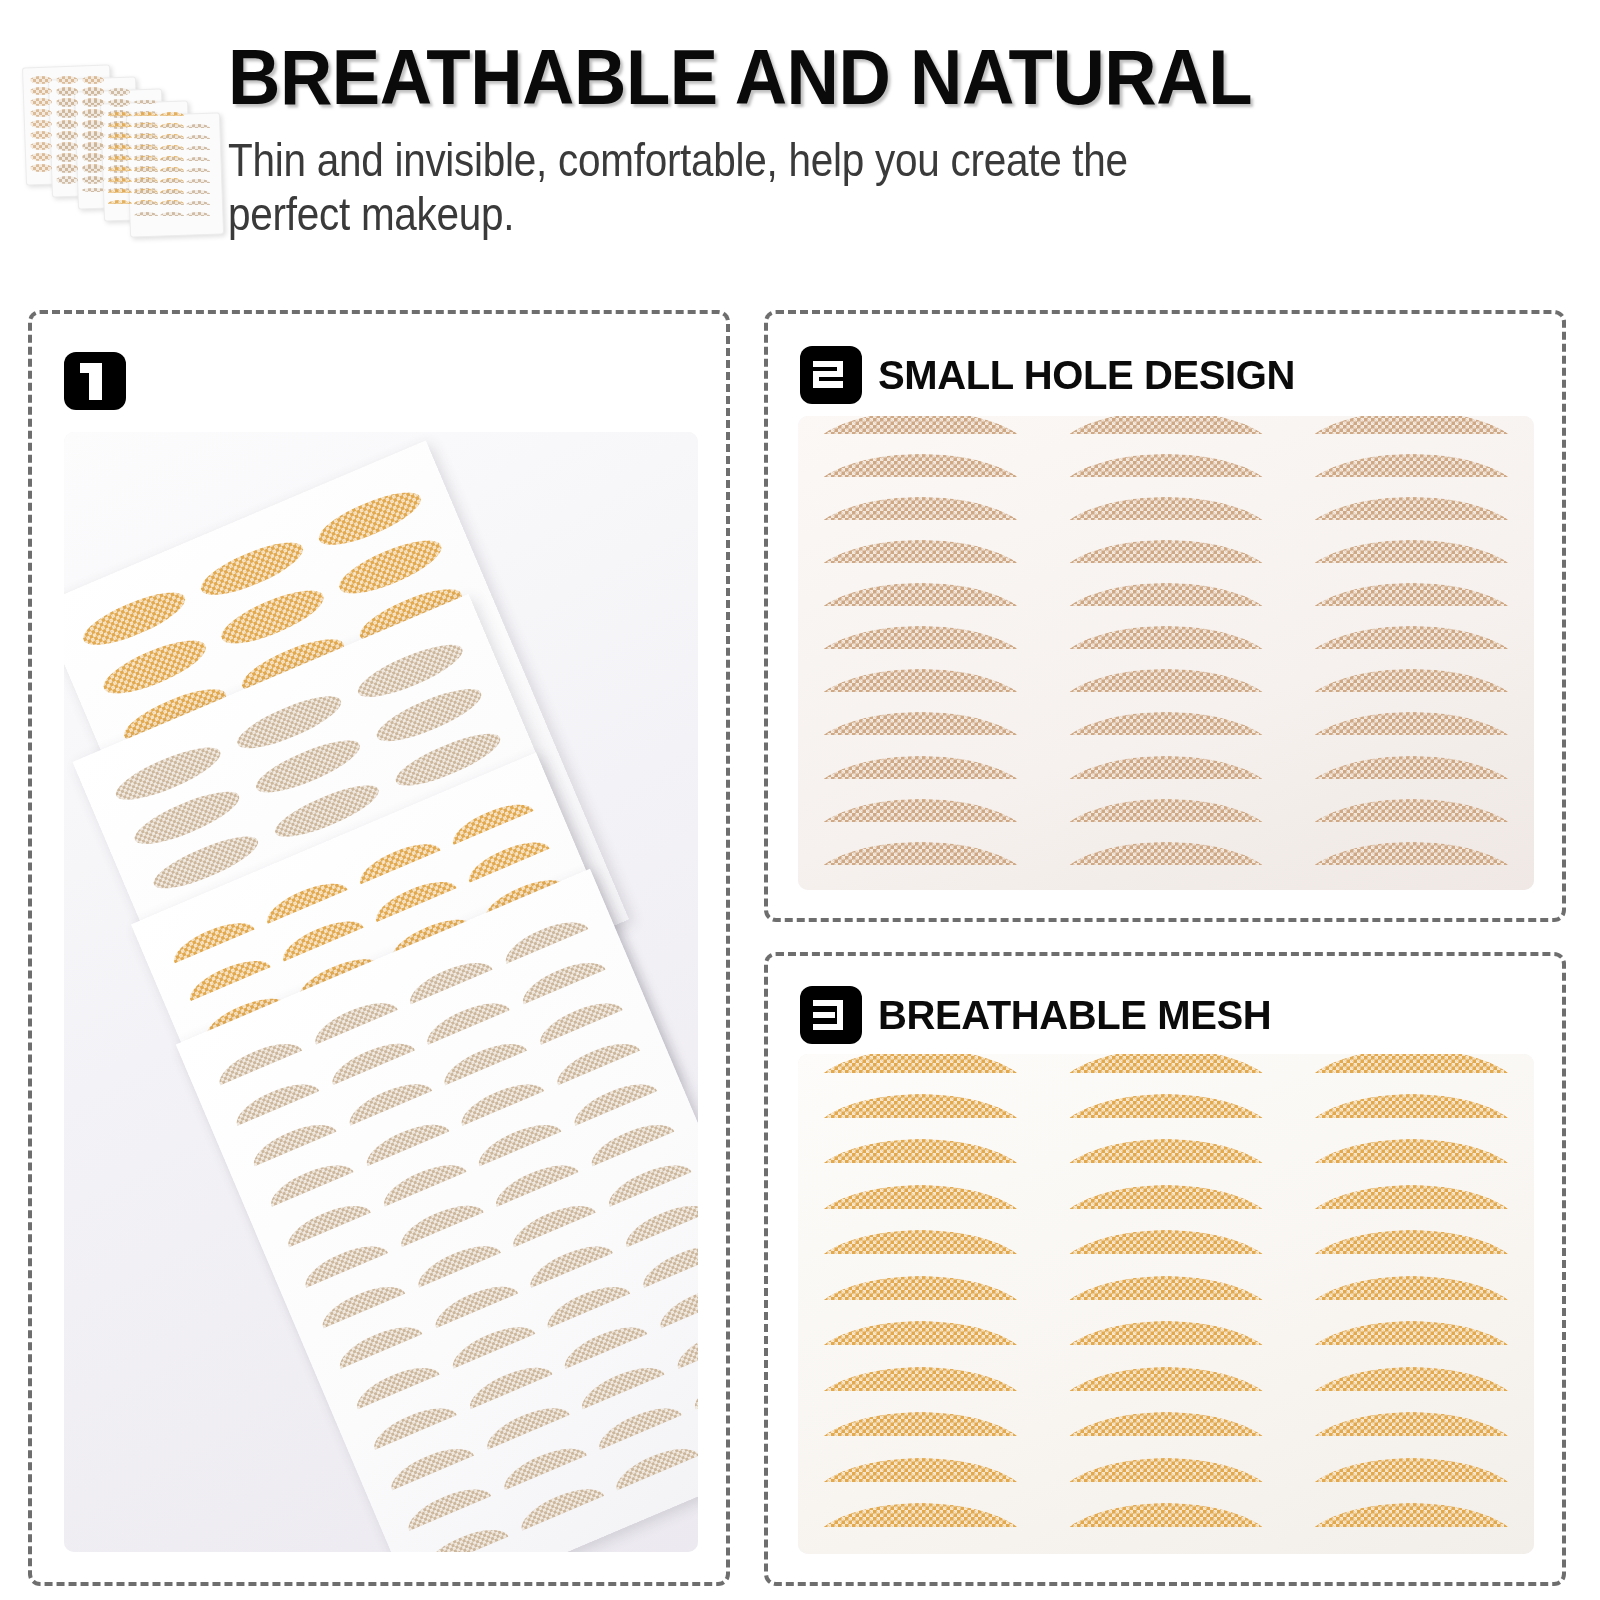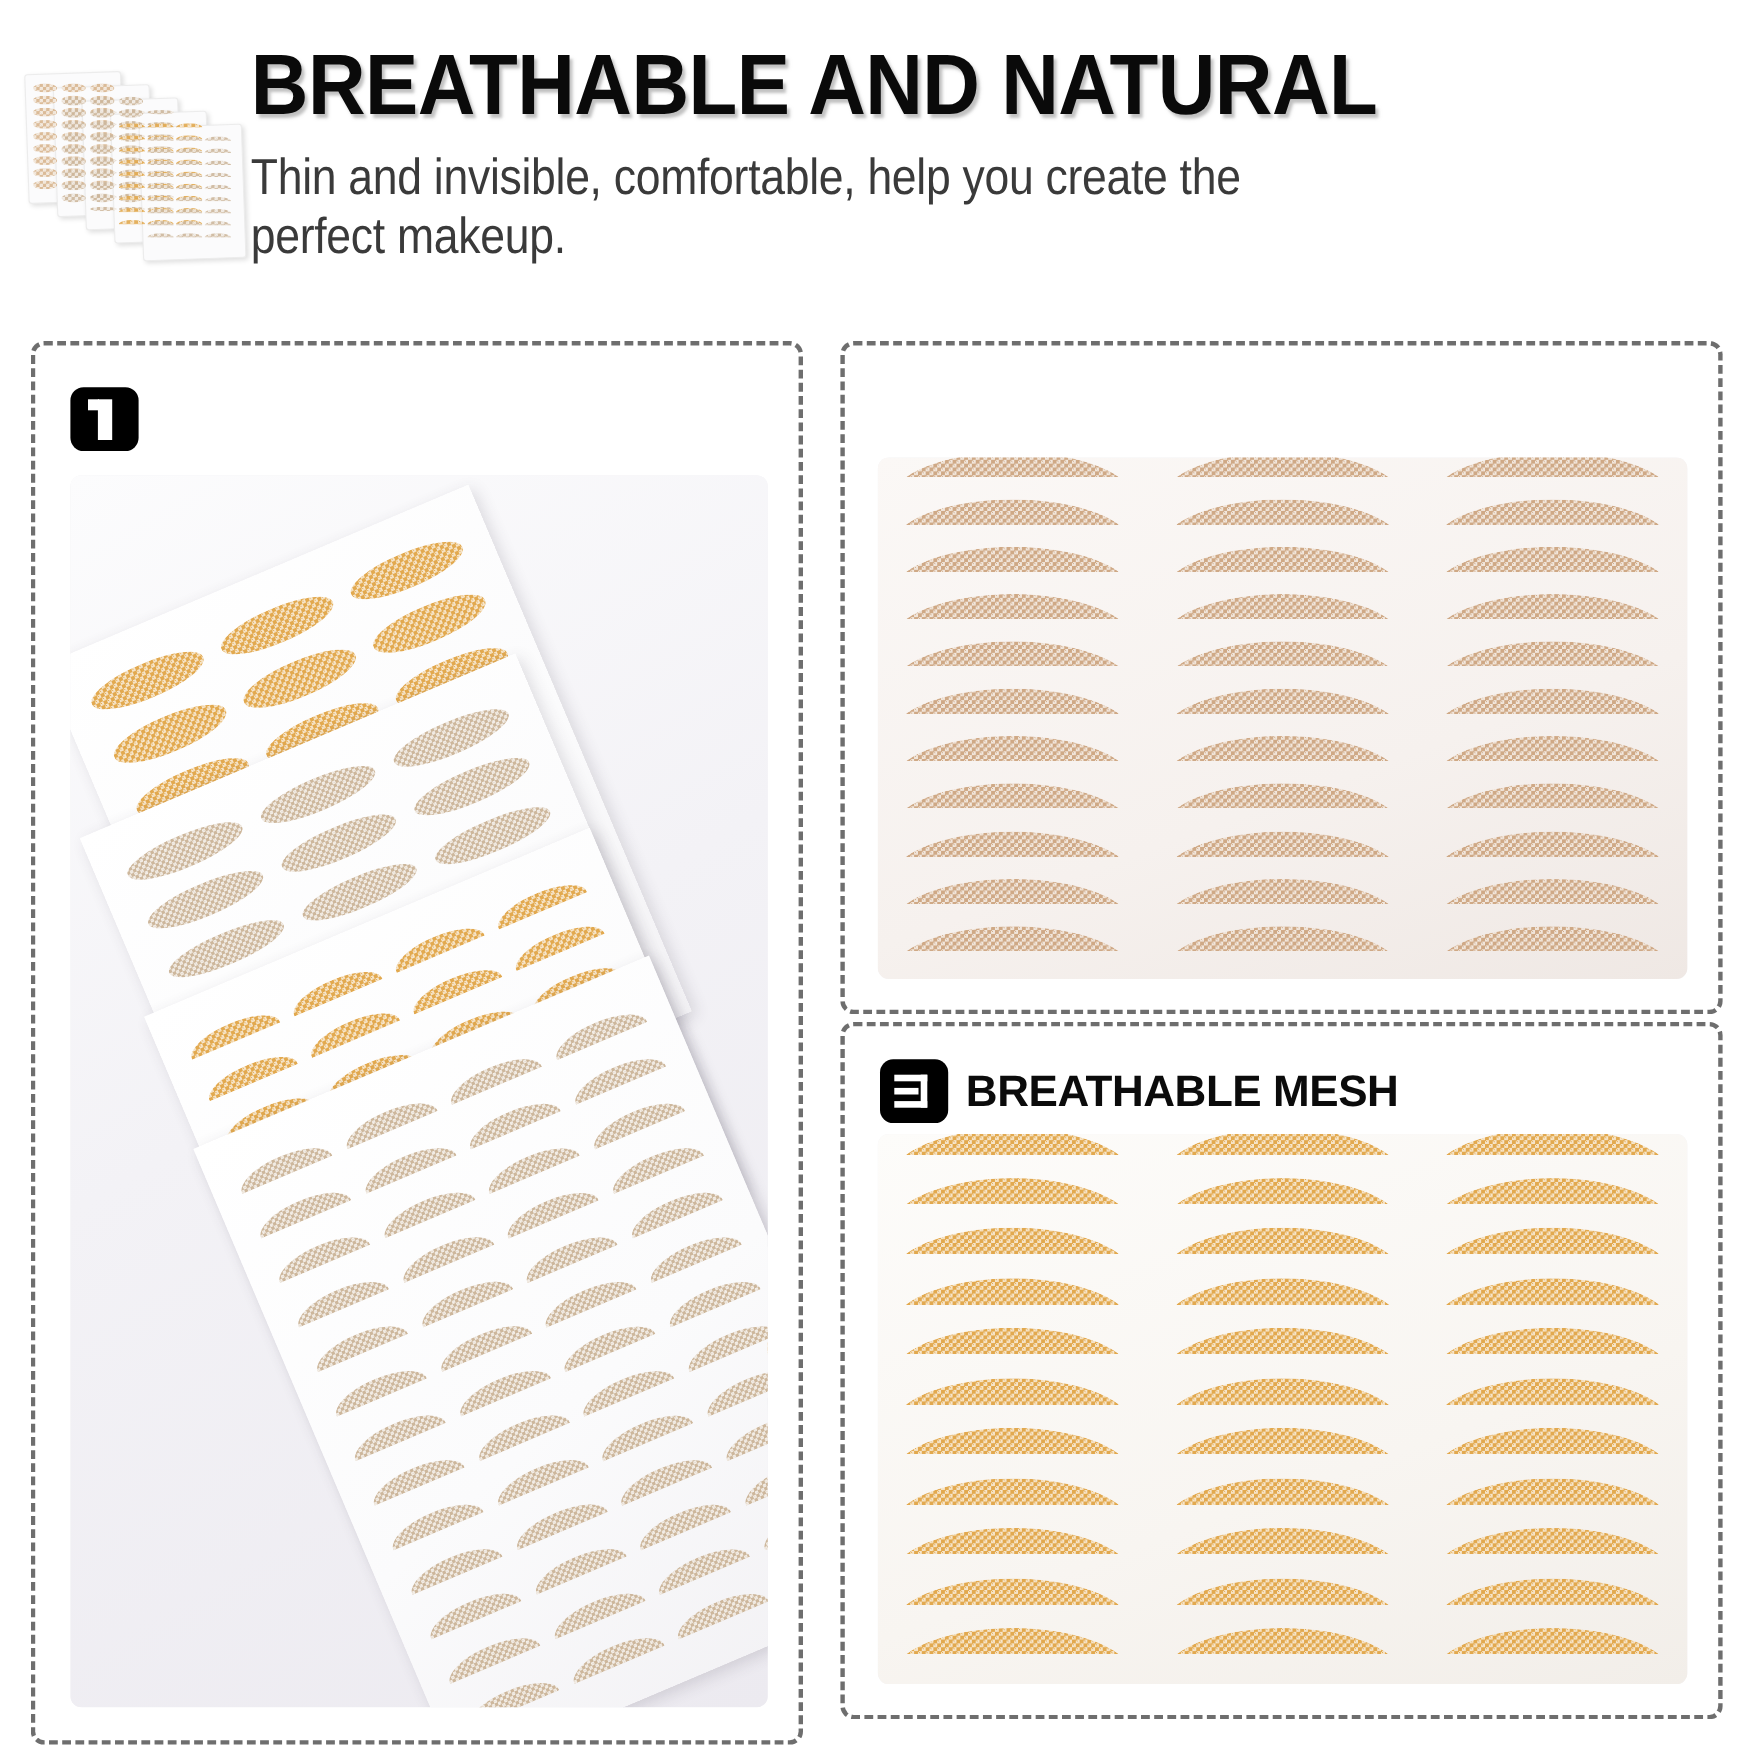--- a/index.html
+++ b/index.html
@@ -72,21 +72,21 @@
   
   .panel {
     position: absolute;
     border: 4px dashed #6e6e6e;
     border-radius: 12px;
     box-sizing: border-box;
     background: #ffffff;
   }
   #panel-1 { left: 28px;  top: 310px; width: 702px;  height: 1276px; }
   #panel-2 { left: 764px; top: 310px; width: 802px;  height: 612px;  }
-  #panel-3 { left: 764px; top: 929px; width: 802px;  height: 634px;  }
+  #panel-3 { left: 764px; top: 952px; width: 802px;  height: 634px;  }
 
   .panel-head {
     position: absolute;
     display: flex;
     align-items: center;
     gap: 16px;
   }
   #panel-1 .panel-head { left: 32px; top: 38px; }
   #panel-2 .panel-head { left: 32px; top: 32px; }
   #panel-3 .panel-head { left: 32px; top: 30px; }
@@ -531,20 +531,32 @@
           <div class="mesh-pale" style="position:absolute;left:335.745px;top:521.2px;width:89.01px;height:17.6px;border-radius:50% / 100% 100% 0 0;"></div>
           <div class="mesh-pale" style="position:absolute;left:25.245px;top:565.2px;width:89.01px;height:17.6px;border-radius:50% / 100% 100% 0 0;"></div>
           <div class="mesh-pale" style="position:absolute;left:128.745px;top:565.2px;width:89.01px;height:17.6px;border-radius:50% / 100% 100% 0 0;"></div>
           <div class="mesh-pale" style="position:absolute;left:232.245px;top:565.2px;width:89.01px;height:17.6px;border-radius:50% / 100% 100% 0 0;"></div>
         </div>
       </div>
   </div>
 </section>
 
 <section class="panel" id="panel-2">
+  <div class="panel-head">
+    <div class="badge">
+      <span class="badge-glyph g2">
+          <i class="b1"></i>
+          <i class="b2"></i>
+          <i class="b3"></i>
+          <i class="b4"></i>
+          <i class="b5"></i>
+        </span>
+    </div>
+    <div class="panel-title">SMALL HOLE DESIGN</div>
+  </div>
   <div class="photo" id="photo-2">
     <div class="photo-bg" style="background:linear-gradient(160deg,#fbf8f6 0%,#f6f1ee 60%,#efe8e4 100%);"></div>
     <div id="art-2">
         <div class="mesh-tan crescent c2" style="left:12.266666666666667px;top:-5.170909090909091px;width:220.8px;height:44px;"></div>
         <div class="mesh-tan crescent c2" style="left:257.6px;top:-5.170909090909091px;width:220.8px;height:44px;"></div>
         <div class="mesh-tan crescent c2" style="left:502.93333333333334px;top:-5.170909090909091px;width:220.8px;height:44px;"></div>
         <div class="mesh-tan crescent c2" style="left:12.266666666666667px;top:37.92px;width:220.8px;height:44px;"></div>
         <div class="mesh-tan crescent c2" style="left:257.6px;top:37.92px;width:220.8px;height:44px;"></div>
         <div class="mesh-tan crescent c2" style="left:502.93333333333334px;top:37.92px;width:220.8px;height:44px;"></div>
         <div class="mesh-tan crescent c2" style="left:12.266666666666667px;top:81.0109090909091px;width:220.8px;height:44px;"></div>

